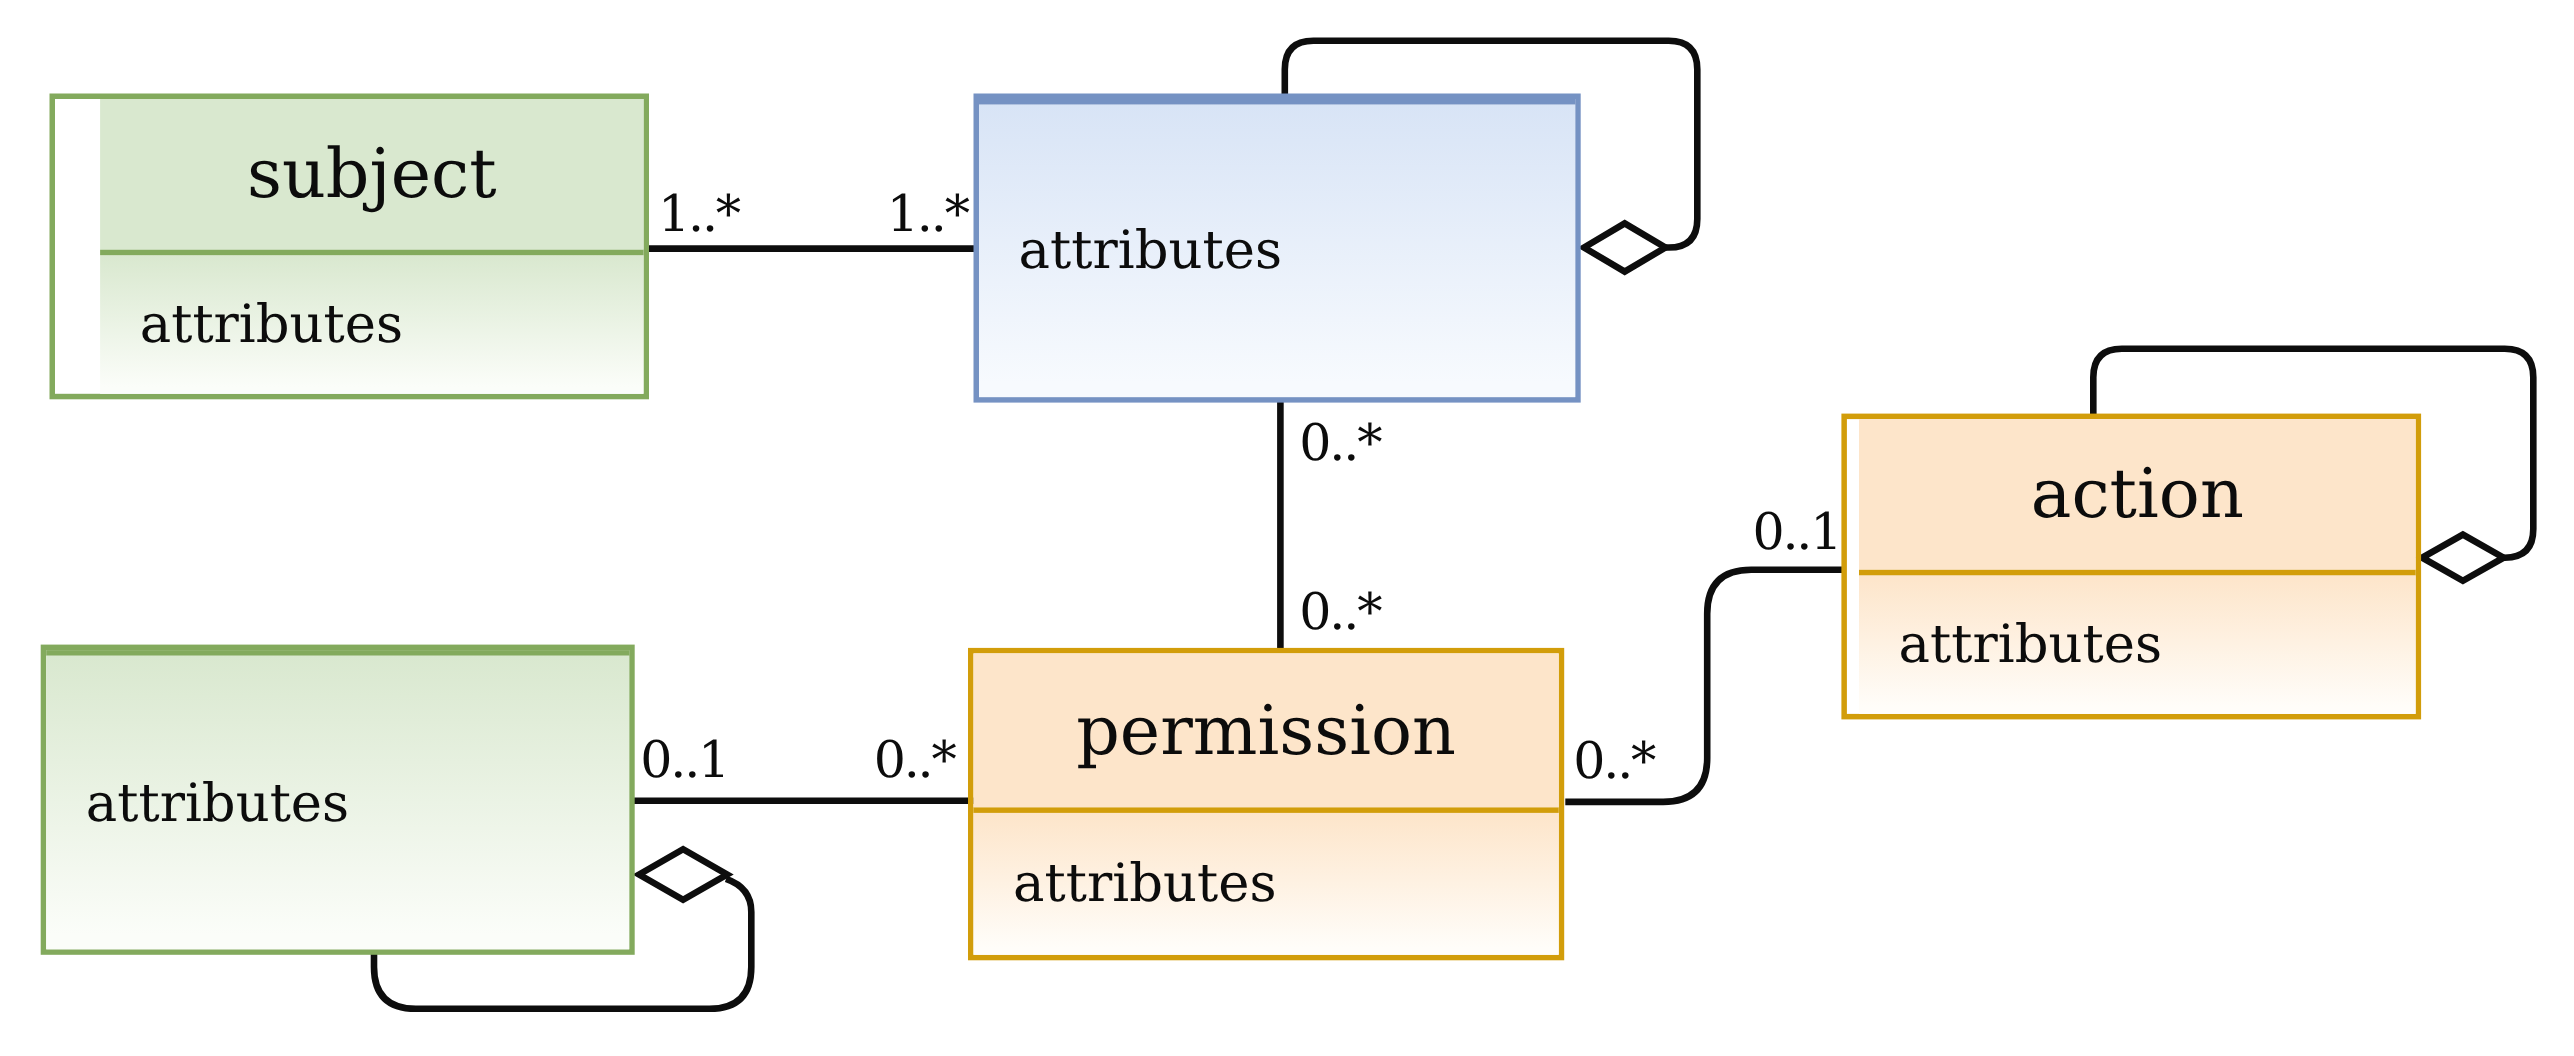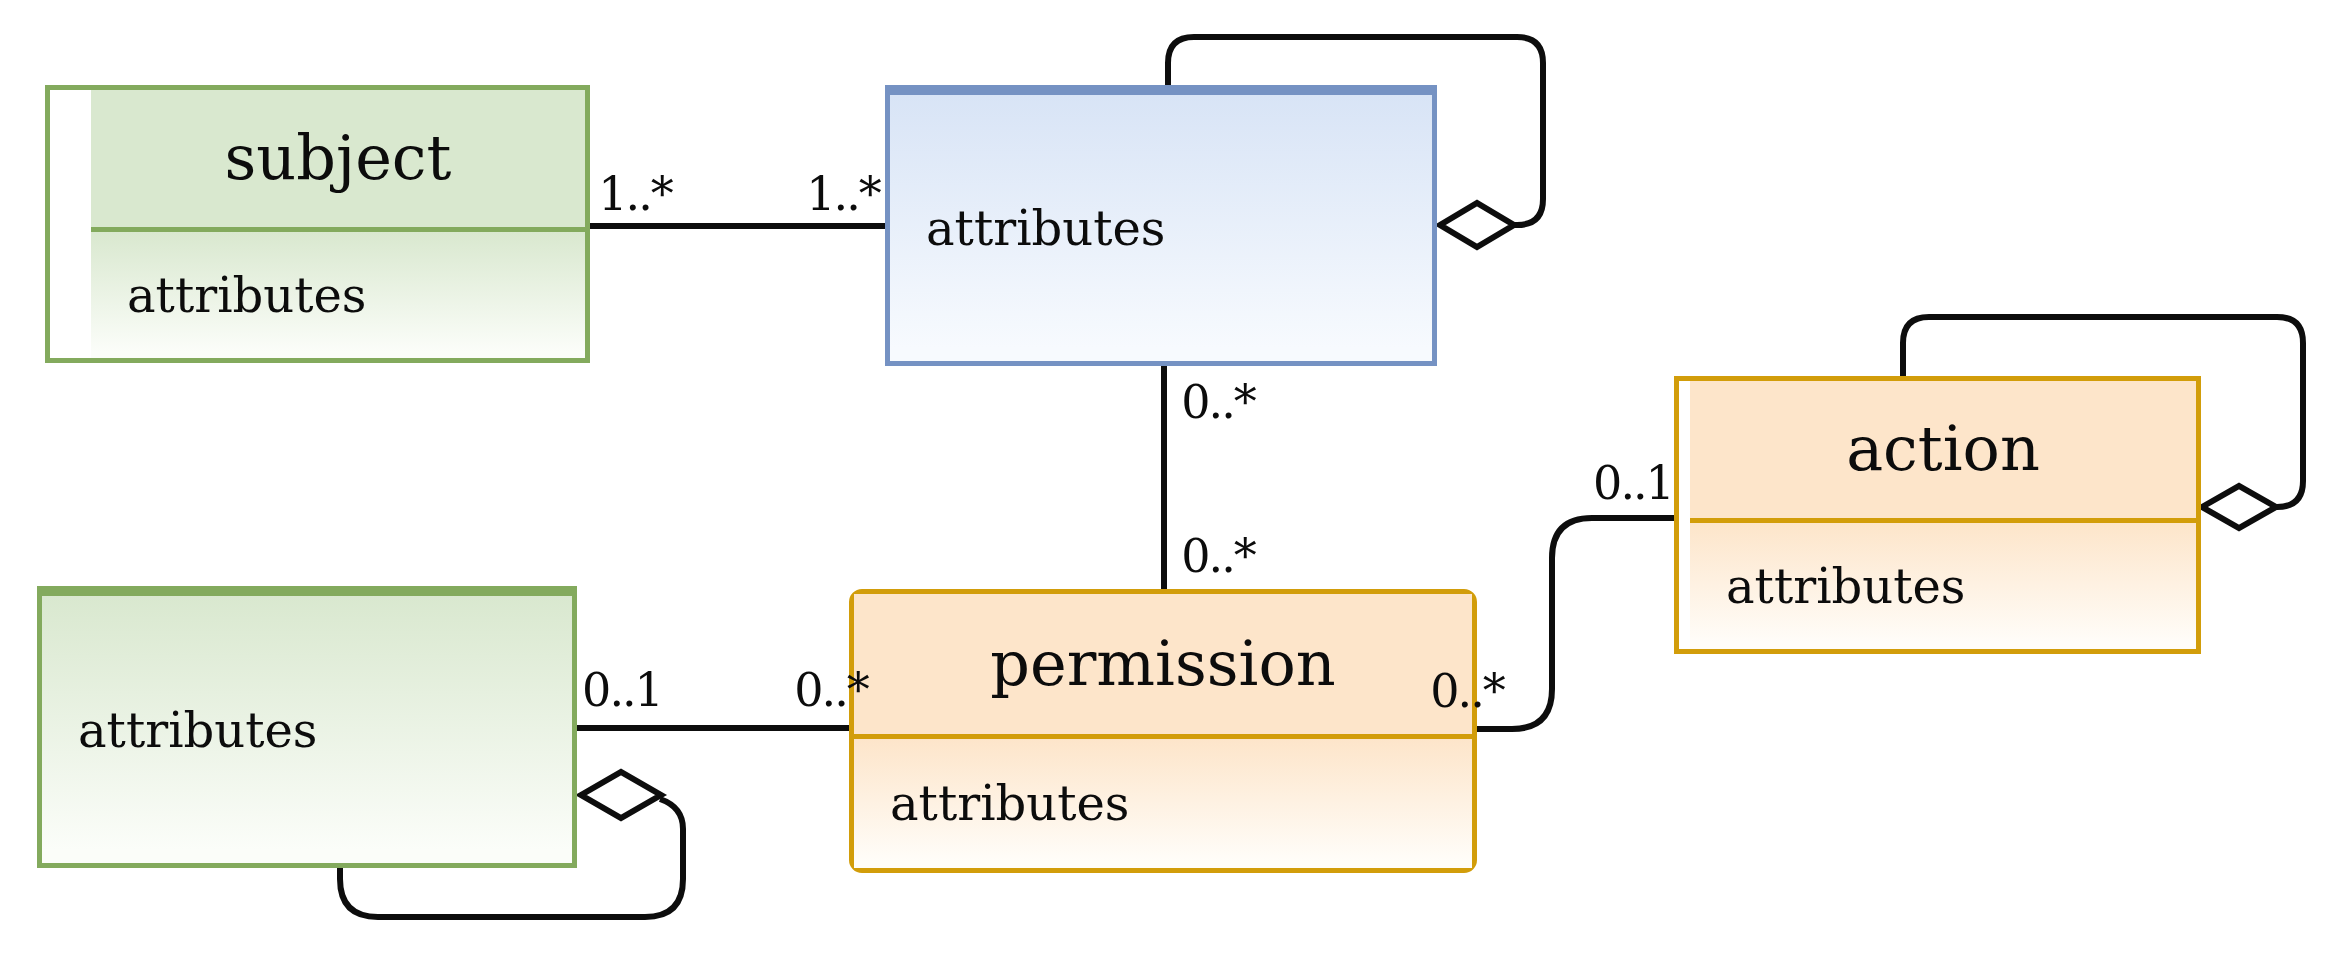--- a/index.html
+++ b/index.html
@@ -47,21 +47,21 @@
   .entity.orange .attrs{border-top-color:var(--orange-border);
     background:linear-gradient(to bottom,var(--orange-fill) 0%,#fffdf9 95%);}
   .mult{
     position:absolute; transform:translate(-50%,-50%);
     font-size:46px; line-height:1; white-space:nowrap; letter-spacing:-2px;
   }
   
   #ent-subject   {left:45px;  top:85px;  width:545px; height:278px;padding-left:41px;}
   #ent-role      {left:885px; top:85px;  width:552px; height:281px;}
   #ent-object    {left:37px;  top:586px; width:540px; height:282px;}
-  #ent-permission{left:849px; top:589px; width:628px; height:284px;border-radius:13px;}
+  #ent-permission{left:880px; top:589px; width:542px; height:284px;}
   #ent-action    {left:1674px;top:376px; width:527px; height:278px;padding-left:11px;}
 </style>
 </head>
 <body>
 
 <div class="canvas">
 
   <svg class="wires" viewBox="0 0 2340 960" xmlns="http://www.w3.org/2000/svg">
 
     <path d="M588 226 H887"></path>

